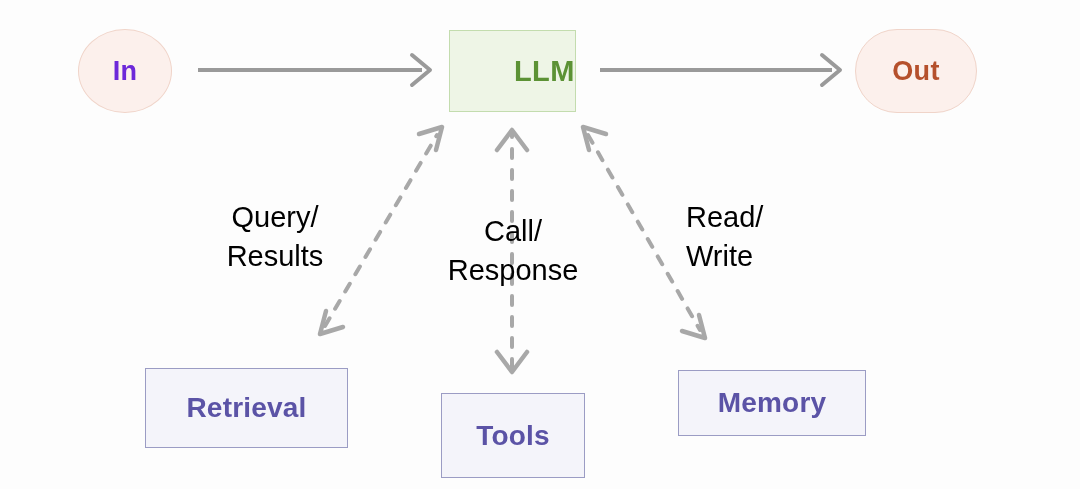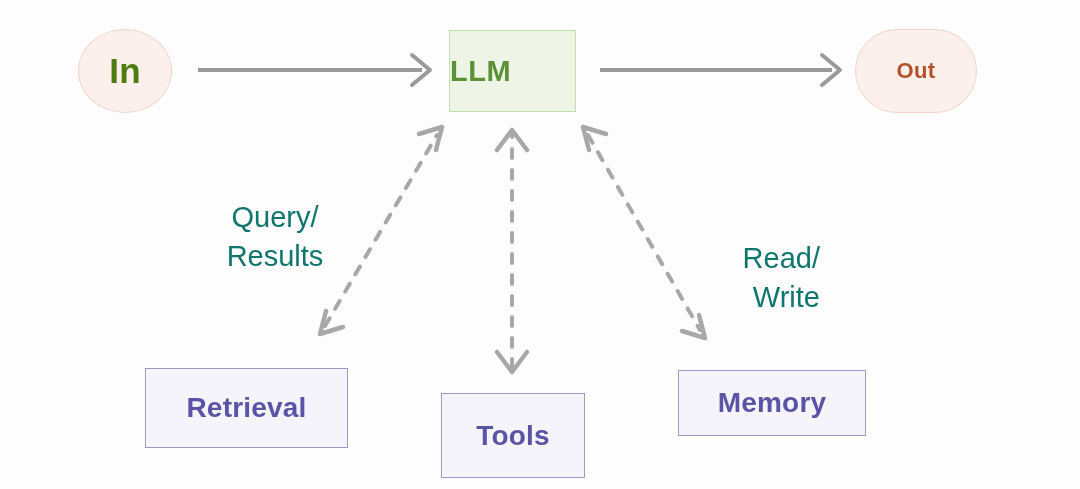--- a/index.html
+++ b/index.html
@@ -34,22 +34,22 @@
     height: 84px;
     border-radius: 50%;
     background: #fcf0ec;
     border: 1.5px solid #f0d4c9;
     display: flex;
     align-items: center;
     justify-content: center;
     box-sizing: border-box;
   }
   .node-in .lbl {
-    color: #4d7c0f;
-    font-size: 35px;
+    color: #6d28d9;
+    font-size: 27px;
     font-weight: bold;
     letter-spacing: 0.3px;
   }
 
   
   .node-out {
     position: absolute;
     left: 855px;
     top: 29px;
     width: 122px;
@@ -57,37 +57,37 @@
     border-radius: 42px;
     background: #fcf0ec;
     border: 1.5px solid #f0d4c9;
     display: flex;
     align-items: center;
     justify-content: center;
     box-sizing: border-box;
   }
   .node-out .lbl {
     color: #b5502c;
-    font-size: 22px;
+    font-size: 27px;
     font-weight: bold;
     letter-spacing: 0.3px;
   }
 
   
   .node-llm {
     position: absolute;
     left: 449px;
     top: 30px;
     width: 127px;
     height: 82px;
     background: #eef5e6;
     border: 1.5px solid #c3dcae;
     display: flex;
     align-items: center;
-    justify-content: flex-start;
+    justify-content: flex-end;
     box-sizing: border-box;
   }
   .node-llm .lbl {
     color: #5c9235;
     font-size: 29px;
     font-weight: bold;
     letter-spacing: 0.5px;
   }
 
   
@@ -106,29 +106,29 @@
     font-weight: bold;
     letter-spacing: 0.2px;
   }
   .node-retrieval { left: 145px; top: 368px; width: 203px; height: 80px; }
   .node-tools     { left: 441px; top: 393px; width: 144px; height: 85px; }
   .node-memory    { left: 678px; top: 370px; width: 188px; height: 66px; }
 
   
   .edge-label {
     position: absolute;
-    color: #0f766e;
+    color: #000000;
     font-size: 29px;
     line-height: 1.35;
     white-space: pre-line;
     text-align: center;
   }
   .edge-label-query    { left: 205px; top: 198px; width: 140px; text-align: center; }
   .edge-label-call     { left: 437px; top: 212px; width: 152px; text-align: center; }
-  .edge-label-readwrite{ left: 700px; top: 198px; width: 120px; text-align: right; margin-top: 41px; }
+  .edge-label-readwrite{ left: 686px; top: 198px; width: 120px; text-align: left; }
 </style>
 </head>
 <body>
 
 <div id="canvas">
 
   <svg id="edges" viewBox="0 0 1080 489" xmlns="http://www.w3.org/2000/svg">
 
     <g>
       <line x1="198" y1="70" x2="422" y2="70" stroke="#9a9a9a" stroke-width="4" stroke-linecap="butt"></line>
@@ -185,17 +185,19 @@
     <span class="lbl">Retrieval</span>
   </div>
 
   <div class="node-box node-memory">
     <span class="lbl">Memory</span>
   </div>
 
   <div class="edge-label edge-label-query">Query/
 Results</div>
 
+  <div class="edge-label edge-label-call">Call/
+Response</div>
 
   <div class="edge-label edge-label-readwrite">Read/
 Write</div>
 
 </div>
 
 </body></html>

